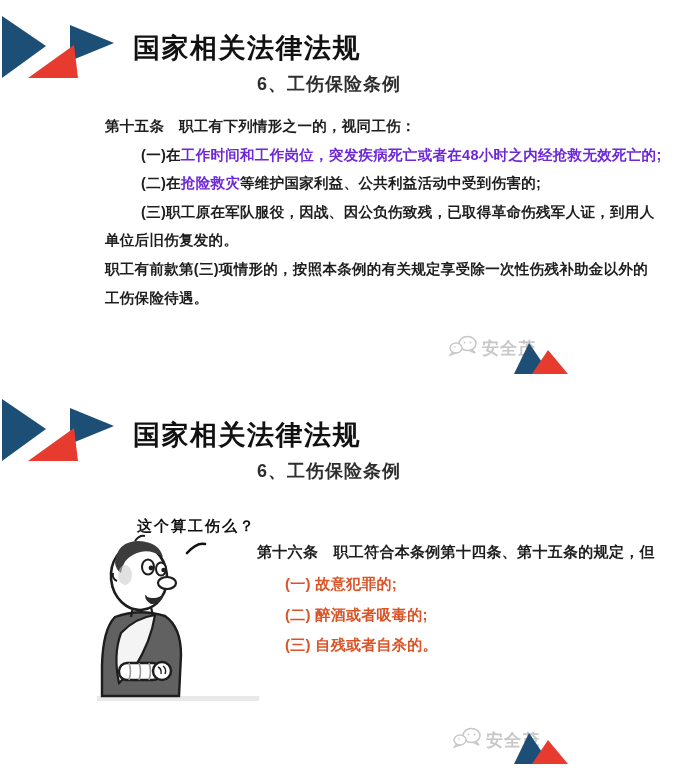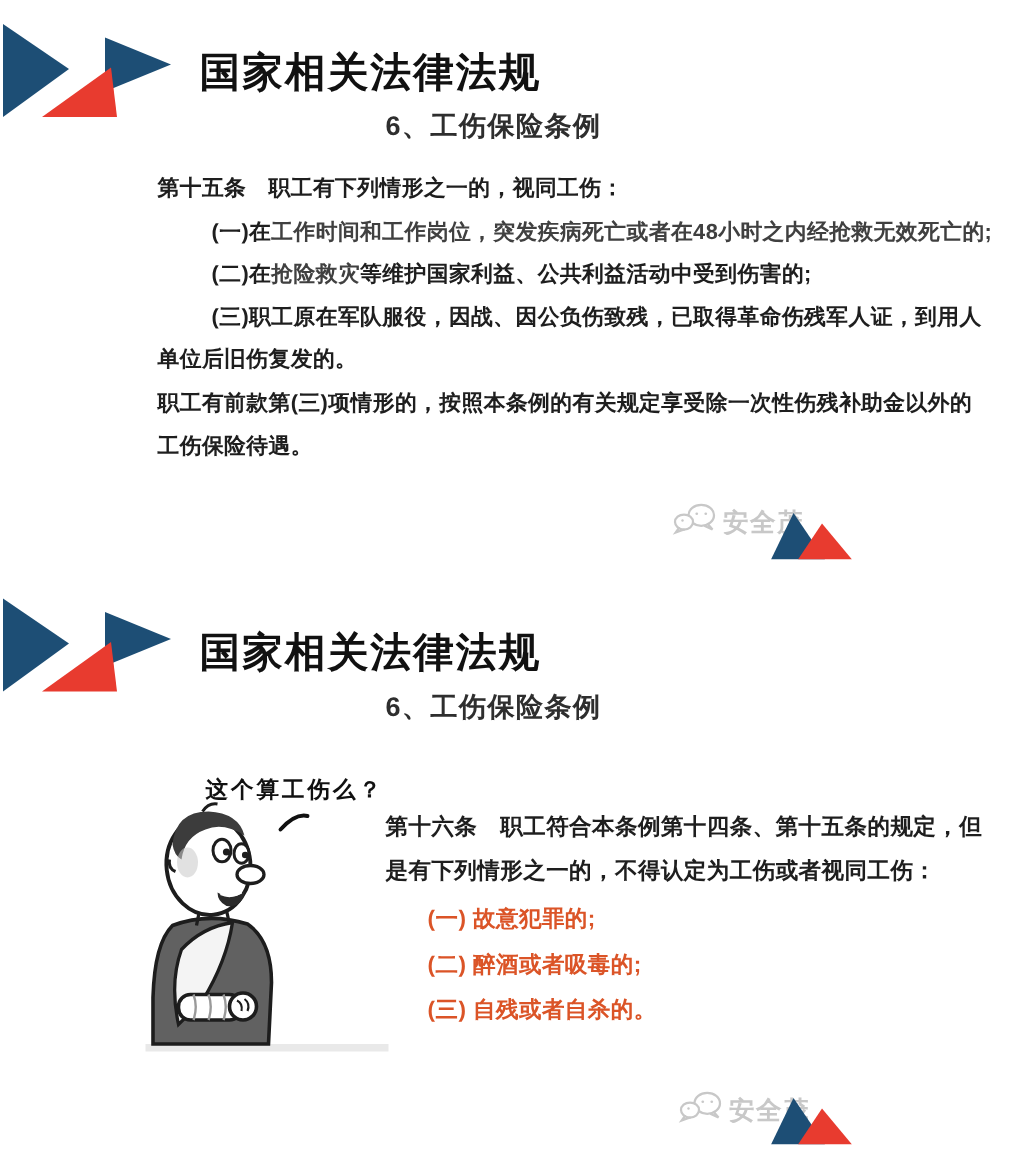--- a/index.html
+++ b/index.html
@@ -24,21 +24,21 @@
     font-size:18px;font-weight:bold;color:#2e2e2e;letter-spacing:1px;
   }
   #slide2 .slide-subtitle{top:78px;}
 
   .body-text{
     position:absolute;left:105px;top:112px;width:530px;
     font-size:14.5px;font-weight:bold;color:#1e1e1e;letter-spacing:0.3px;
   }
   .body-text .line{line-height:28.6px;white-space:nowrap;}
   .body-text .indent{padding-left:36px;}
-  .orange{color:#404040;text-align:center;}
+  .orange{color:#6d28d9;text-align:center;}
 
   
   .cartoon-wrap{position:absolute;left:95px;top:134px;width:172px;height:192px;}
   .speech-text{
     position:absolute;left:42px;top:2px;white-space:nowrap;
     font-size:15px;font-weight:bold;color:#111;letter-spacing:2px;
     font-family:"Liberation Serif","DejaVu Serif",serif;
     text-align:right;
   }
   .s2-text{
@@ -158,21 +158,20 @@
 
       <path d="M 50 80 Q 60 86 68 79 Q 67 90 56 89 Q 50 86 50 80 Z" fill="#2a2a2a"></path>
       <path d="M 52 81 Q 59 84 66 80" stroke="#ffffff" stroke-width="1.6" fill="none"></path>
 
       <path d="M 22 66 Q 17 64 18 58" stroke="#1d1d1d" stroke-width="2" fill="none"></path>
     </svg>
   </div>
 
   <div class="s2-text">
     <div class="line">第十六条　职工符合本条例第十四条、第十五条的规定，但</div>
-    <div class="line">是有下列情形之一的，不得认定为工伤或者视同工伤：</div>
     <div class="line item first-item">(一) 故意犯罪的;</div>
     <div class="line item">(二) 醉酒或者吸毒的;</div>
     <div class="line item">(三) 自残或者自杀的。</div>
   </div>
 
   <div class="watermark">
     <span>
       <svg width="30" height="23" viewBox="0 0 30 23" fill="none" stroke="#c8c8c8" stroke-width="1.5">
         <ellipse cx="19.5" cy="9.5" rx="8.5" ry="7"></ellipse>
         <path d="M 24 15.5 L 27 19 L 21.5 16.5"></path>

